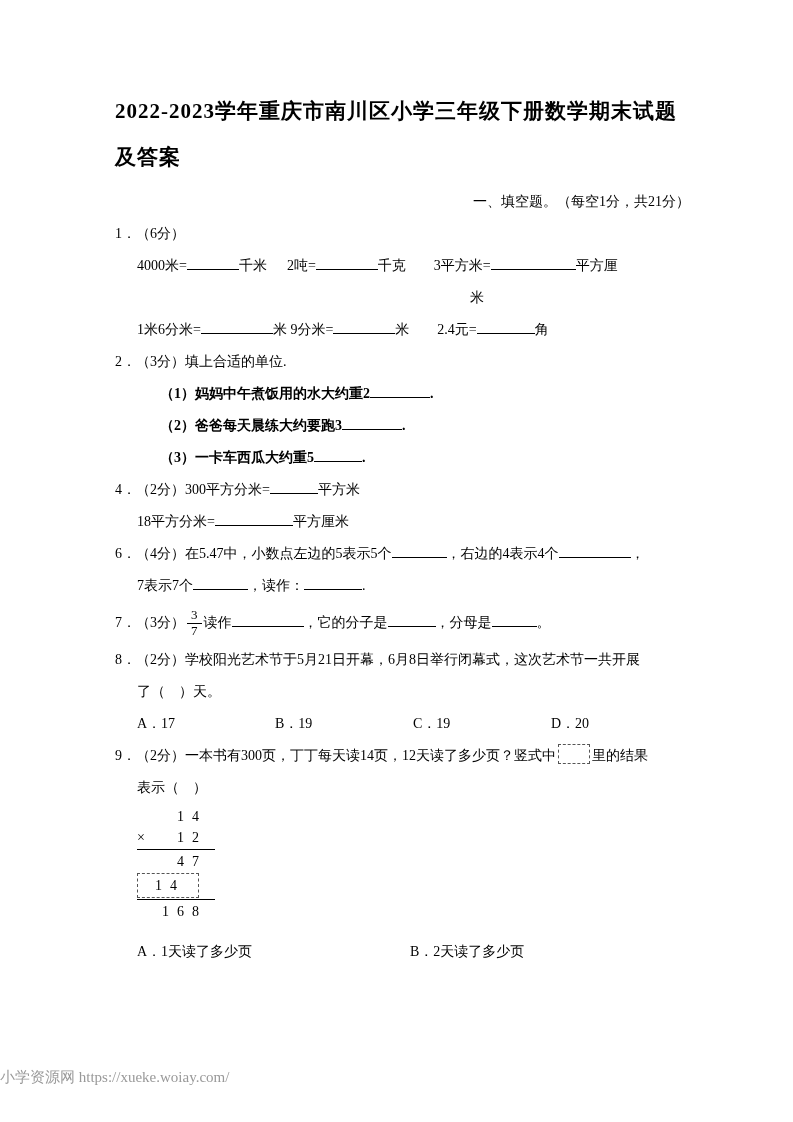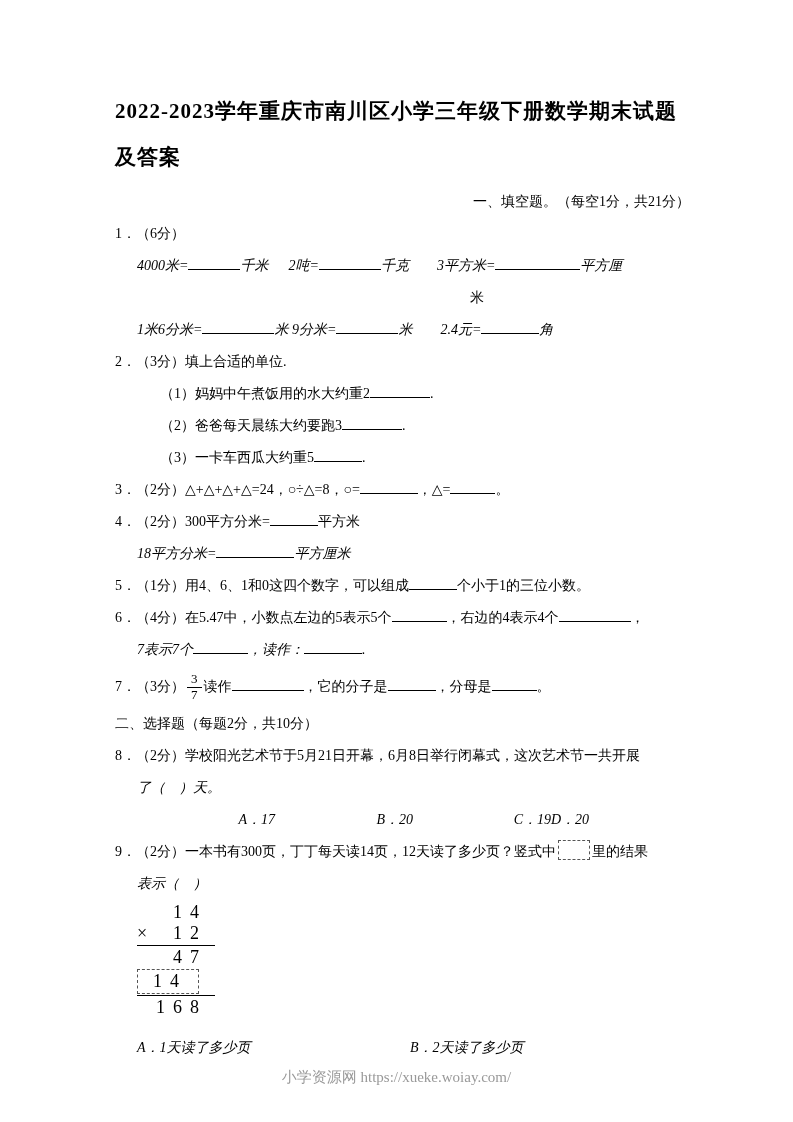--- a/index.html
+++ b/index.html
@@ -19,22 +19,22 @@
     top: 88px;
     width: 575px;
   }
   .title-line {
     font-size: 21px;
     font-weight: bold;
     line-height: 46px;
     letter-spacing: 1px;
   }
   .line { line-height: 32px; white-space: nowrap; }
-  .indent1 { padding-left: 22px; font-style: italic; }
-  .indent2 { padding-left: 45px; }
+  .indent1 { padding-left: 22px; }
+  .indent2 { padding-left: 45px; font-weight: bold; }
   .blank {
     display: inline-block;
     border-bottom: 1px solid #000;
     height: 14px;
     vertical-align: baseline;
   }
   .w45 { width: 45px; } .w48 { width: 48px; } .w52 { width: 52px; }
   .w55 { width: 55px; } .w58 { width: 58px; } .w60 { width: 60px; }
   .w62 { width: 62px; } .w72 { width: 72px; }
   .w78 { width: 78px; } .w85 { width: 85px; }
@@ -47,35 +47,35 @@
     align-items: center;
     vertical-align: middle;
     font-size: 13px;
     line-height: 1.15;
     margin: 0 2px;
   }
   .fraction .fnum { border-bottom: 1px solid #000; padding: 0 4px; }
   .fraction .fden { padding: 0 4px; }
   .q7-line { line-height: 42px; }
   .opt-row { line-height: 32px; }
-  .opt { display: inline-block; width: 138px; text-align: right; }
+  .opt { display: inline-block; width: 138px; }
   .opt-wide { display: inline-block; width: 273px; }
   .inline-dotted {
     display: inline-block;
     width: 30px;
     height: 18px;
     border: 1px dashed #555;
     vertical-align: -4px;
     margin: 0 2px;
   }
   .mult {
     margin-left: 22px;
     margin-top: 2px;
     width: 78px;
-    font-size: 18px;
+    font-size: 14px;
   }
   .mrow {
     text-align: right;
     padding-right: 8px;
     letter-spacing: 8px;
     line-height: 21px;
     height: 21px;
   }
   .sign-row {
     display: flex;
@@ -97,21 +97,21 @@
     width: 62px;
     text-align: center;
     letter-spacing: 8px;
     padding-left: 4px;
     box-sizing: border-box;
   }
   .footer {
     position: absolute;
     left: 0; right: 0;
     top: 1068px;
-    text-align: center;
+    text-align: left;
     color: #999;
     font-size: 15px;
   }
   .footer a { color: #999; text-decoration: none; }
 </style>
 </head>
 <body>
 
 <div class="page">
   <div class="content">
@@ -136,55 +136,48 @@
     <div class="line indent2">
       <span>（1）妈妈中午煮饭用的水大约重2</span><span class="blank w60"></span><span>.</span>
     </div>
     <div class="line indent2">
       <span>（2）爸爸每天晨练大约要跑3</span><span class="blank w60"></span><span>.</span>
     </div>
     <div class="line indent2">
       <span>（3）一卡车西瓜大约重5</span><span class="blank w48"></span><span>.</span>
     </div>
 
-    <div class="line">
-      <span>3．（2分）△+△+△+△=24，○÷△=8，○=</span><span class="blank w58"></span><span>，△=</span><span class="blank w45"></span><span>。</span>
-    </div>
 
     <div class="line">
       <span>4．（2分）300平方分米=</span><span class="blank w48"></span><span>平方米</span>
     </div>
     <div class="line indent1">
       <span>18平方分米=</span><span class="blank w78"></span><span>平方厘米</span>
     </div>
 
-    <div class="line">
-      <span>5．（1分）用4、6、1和0这四个数字，可以组成</span><span class="blank w48"></span><span>个小于1的三位小数。</span>
-    </div>
 
     <div class="line">
       <span>6．（4分）在5.47中，小数点左边的5表示5个</span><span class="blank w55"></span><span>，右边的4表示4个</span><span class="blank w72"></span><span>，</span>
     </div>
     <div class="line indent1">
       <span>7表示7个</span><span class="blank w55"></span><span>，读作：</span><span class="blank w58"></span><span>.</span>
     </div>
 
     <div class="line q7-line">
       <span>7．（3分）</span><span class="fraction">
           <span class="fnum">3</span>
           <span class="fden">7</span>
         </span><span>读作</span><span class="blank w72"></span><span>，它的分子是</span><span class="blank w48"></span><span>，分母是</span><span class="blank w45"></span><span>。</span>
     </div>
 
-    <div class="line">二、选择题（每题2分，共10分）</div>
 
     <div class="line">8．（2分）学校阳光艺术节于5月21日开幕，6月8日举行闭幕式，这次艺术节一共开展</div>
     <div class="line indent1">了（　）天。</div>
     <div class="opt-row indent1">
-      <span class="opt">A．17</span><span class="opt">B．20</span><span class="opt">C．19</span><span>D．20</span>
+      <span class="opt">A．17</span><span class="opt">B．19</span><span class="opt">C．19</span><span>D．20</span>
     </div>
 
     <div class="line">
       <span>9．（2分）一本书有300页，丁丁每天读14页，12天读了多少页？竖式中</span><span class="inline-dotted"></span><span>里的结果</span>
     </div>
     <div class="line indent1">表示（　）</div>
 
     <div class="mult">
       <div class="mrow">14</div>
       <div class="sign-row">

